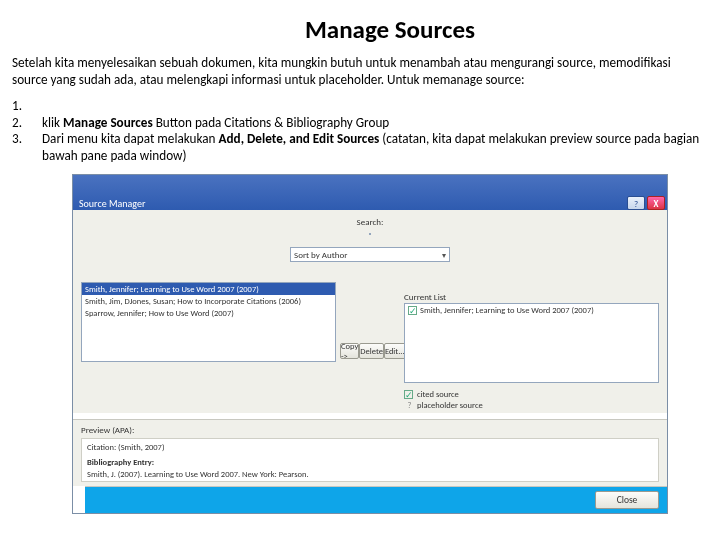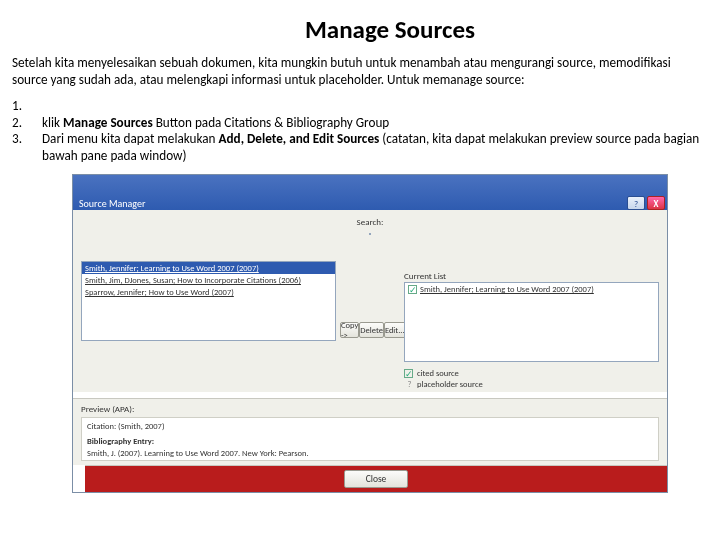--- a/index.html
+++ b/index.html
@@ -26,38 +26,38 @@
   .sort-box { width: 160px; height: 15px; border: 1px solid #94a6bd; background: #fff; display:flex; align-items:center; padding: 0 3px; justify-content:space-between; }
   .chev { font-size: 8px; color: #555; }
 
   .cols { display: flex; gap: 4px; }
   .col-left { flex: 1; }
   .col-mid { width: 60px; display: flex; flex-direction: row; align-items: center; padding-top: 12px; }
   .col-right { flex: 1; }
 
   .list-lbl { font-size: 9px; margin-bottom: 1px; }
   .listbox { border: 1px solid #94a6bd; background: #fff; height: 80px; overflow: hidden; }
-  .li { padding: 1px 3px; font-size: 8.5px; white-space: nowrap; overflow: hidden; text-overflow: ellipsis; text-decoration: underline; }
+  .li { padding: 1px 3px; font-size: 8.5px; white-space: nowrap; overflow: hidden; text-overflow: ellipsis; }
   .li.sel { background: #2e5bb0; color: #fff; }
   .li .chk { display:inline-block; width:9px; height:9px; border:1px solid #6a8; margin-right:3px; vertical-align:middle; position:relative; }
   .li .chk::after { content:"✓"; position:absolute; top:-2px; left:0; font-size:9px; color:#2a7; }
 
   .btn { width: 56px; height: 16px; margin-bottom: 3px; background: linear-gradient(#fcfcfa,#e4e4dc); border: 1px solid #9a9a90; border-radius: 2px; font-size: 8.5px; display:flex; align-items:center; justify-content:center; cursor:pointer; }
 
   .legend { margin-top: 6px; font-size: 8.5px; line-height: 1.3; }
   .legend .chk2 { display:inline-block; width:9px; height:9px; border:1px solid #6a8; margin-right:4px; vertical-align:middle; position:relative; }
   .legend .chk2::after { content:"✓"; position:absolute; top:-2px; left:0; font-size:9px; color:#2a7; }
   .legend .q { display:inline-block; width:11px; text-align:center; color:#888; margin-right:2px; }
 
   .preview { border-top: 1px solid #c8c8c0; margin-top: 6px; padding: 4px 8px 4px 8px; background:#f0f0ea; }
   .pv-title { font-size: 9px; margin-bottom: 3px; }
   .pv-box { background: #fff; border: 1px solid #cfcfc6; padding: 3px 5px; font-size: 8.5px; line-height: 1.4; height: 44px; }
   .pv-box .hdr { font-weight: 700; margin-top: 3px; }
 
-  .dlg-foot { background:#b91c1c; border-top:1px solid #c8c8c0; padding: 4px 8px; display:flex; justify-content:center;margin-left:12px; }
+  .dlg-foot { background:#0ea5e9; border-top:1px solid #c8c8c0; padding: 4px 8px; display:flex; justify-content:flex-end;margin-left:12px; }
   .btn-close { width: 64px; height: 18px; background: linear-gradient(#fcfcfa,#e4e4dc); border:1px solid #9a9a90; border-radius:2px; font-size:9.5px; display:flex; align-items:center; justify-content:center; }
 </style>
 </head>
 <body>
 
 <div class="slide">
   <div class="title">Manage Sources</div>
   <div class="intro">Setelah kita menyelesaikan sebuah dokumen, kita mungkin butuh untuk menambah atau mengurangi source, memodifikasi source yang sudah ada, atau melengkapi informasi untuk placeholder. Untuk memanage source:</div>
   <ol>
     <li>
@@ -78,20 +78,24 @@
       <span class="t-title">Source Manager</span>
       <span class="tb-btn">?</span>
       <span class="tb-btn close">X</span>
     </div>
 
     <div class="dlg-body">
       <div class="row search-row">
         <span class="lbl"><span>Search:</span></span>
         <div class="search-input"></div>
         <div style="width:30px"></div>
+        <div class="sort-box">
+          <span>Sort by Author</span>
+          <span class="chev">▾</span>
+        </div>
       </div>
 
       <div class="cols">
         <div class="col-left">
           <div class="listbox">
             <div class="li sel">Smith, Jennifer; Learning to Use Word 2007 (2007)</div>
             <div class="li">Smith, Jim, DJones, Susan; How to Incorporate Citations (2006)</div>
             <div class="li">Sparrow, Jennifer; How to Use Word (2007)</div>
           </div>
         </div>

